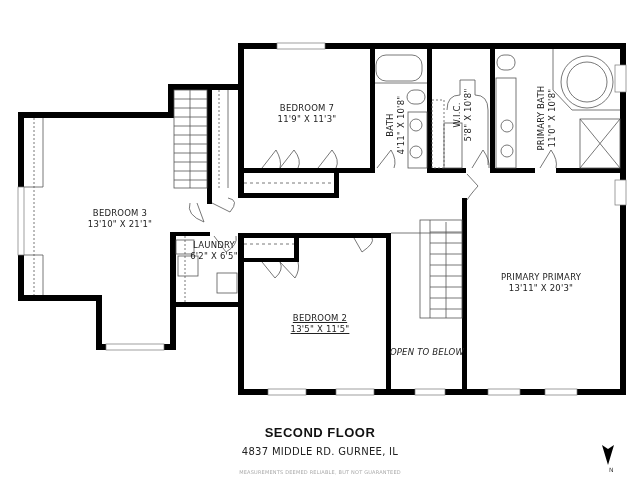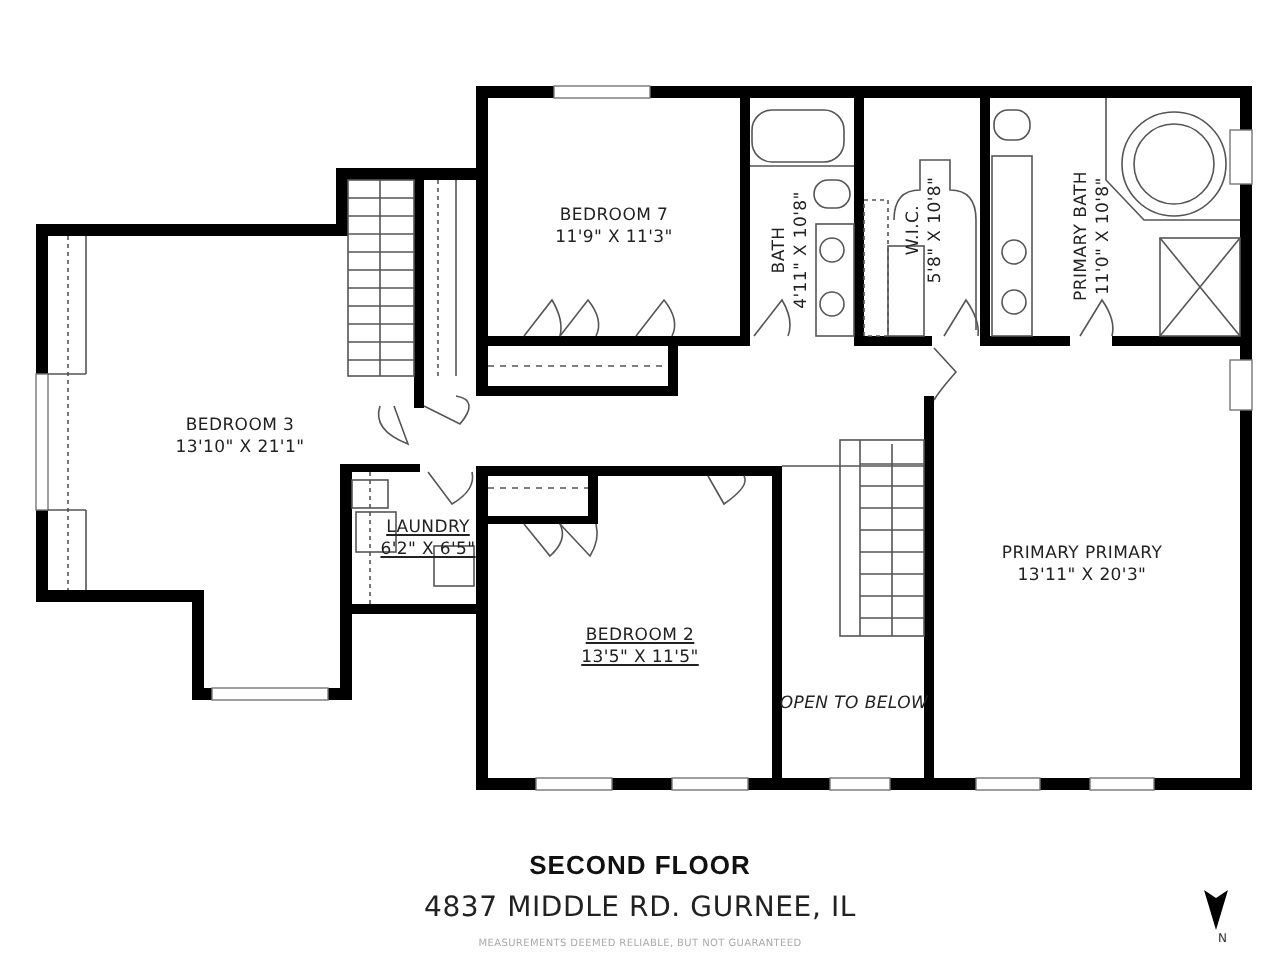--- a/index.html
+++ b/index.html
@@ -1,21 +1,21 @@
 <!DOCTYPE html>
 <html><head>
   <meta charset="utf-8">
   <style>
     html, body { margin: 0; padding: 0; background: #ffffff; }
     body { width: 640px; height: 480px; position: relative; overflow: hidden; font-family: "DejaVu Sans", sans-serif; }
     #plan { position: absolute; left: 0; top: 0; width: 640px; height: 480px; }
     .room-label { position: absolute; text-align: center; color: #222; font-size: 8.5px; line-height: 11px; letter-spacing: 0.2px; white-space: nowrap; transform: translateX(-50%); }
     .room-label.vert { transform: translate(-50%, -50%) rotate(-90deg); }
     .title { position: absolute; left: 320px; top: 425px; transform: translateX(-50%); font-family: "Liberation Sans", sans-serif; font-weight: bold; font-size: 13px; letter-spacing: 0.5px; color: #111; white-space: nowrap; text-align: right; }
-    .address { position: absolute; left: 320px; top: 446px; transform: translateX(-50%); font-size: 14px; color: #222; white-space: nowrap; letter-spacing: 0.3px; text-align: right; }
+    .address { position: absolute; left: 320px; top: 446px; transform: translateX(-50%); font-size: 10px; color: #222; white-space: nowrap; letter-spacing: 0.3px; text-align: right; }
     .disclaimer { position: absolute; left: 320px; top: 469px; transform: translateX(-50%); font-size: 5px; color: #aaa; white-space: nowrap; letter-spacing: 0.2px; }
     .north { position: absolute; left: 600px; top: 443px; width: 16px; height: 30px; }
     .north-label { position: absolute; left: 609px; top: 466px; font-size: 6px; color: #333; }
   </style>
 </head>
 <body>
 
 <svg id="plan" viewBox="0 0 640 480" xmlns="http://www.w3.org/2000/svg">
 
   <g fill="#000">
@@ -191,21 +191,21 @@
 <div class="room-label vert" style="left:463px; top:115px;">
   <div>W.I.C.</div>
   <div>5'8" X 10'8"</div>
 </div>
 
 <div class="room-label vert" style="left:547px; top:118px;">
   <div>PRIMARY BATH</div>
   <div>11'0" X 10'8"</div>
 </div>
 
-<div class="room-label" style="left:214px; top:259px;text-decoration:underline;">
+<div class="room-label" style="left:214px; top:240px;">
   <div>LAUNDRY</div>
   <div>6'2" X 6'5"</div>
 </div>
 
 <div class="room-label" style="left:320px; top:313px;text-decoration:underline;">
   <div>BEDROOM 2</div>
   <div>13'5" X 11'5"</div>
 </div>
 
 <div class="room-label" style="left:427px; top:347px;font-style:italic;">

